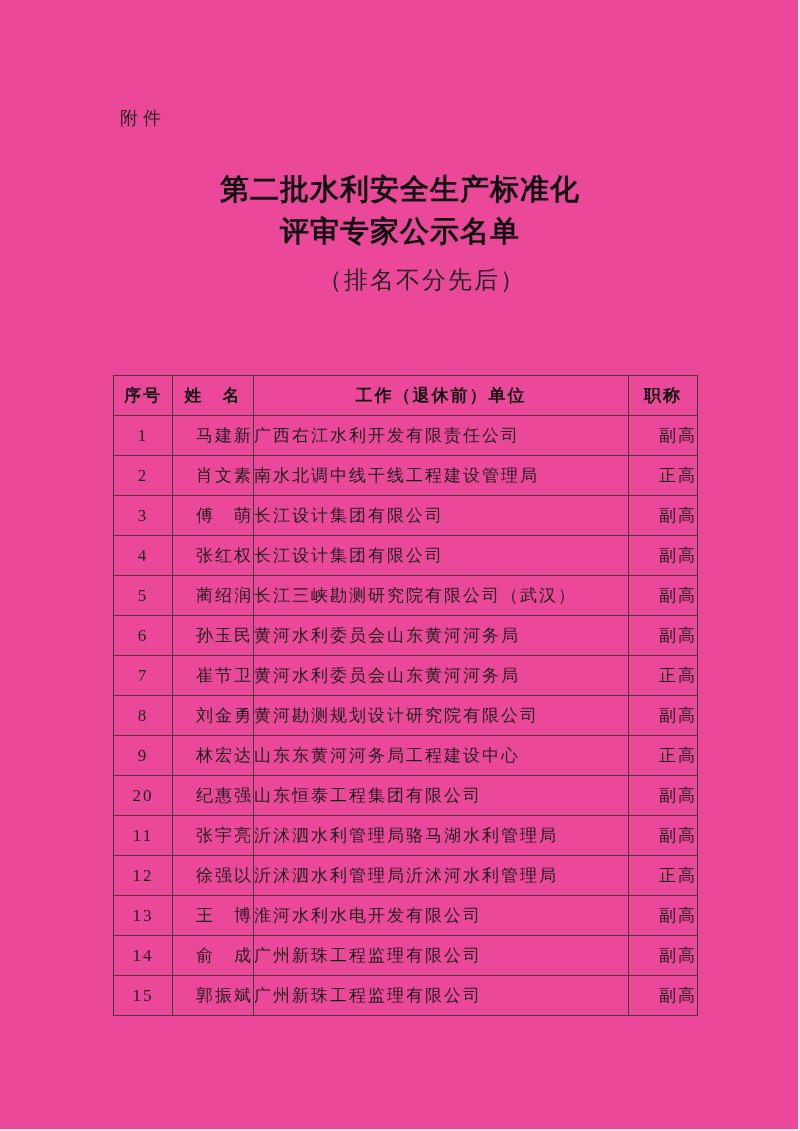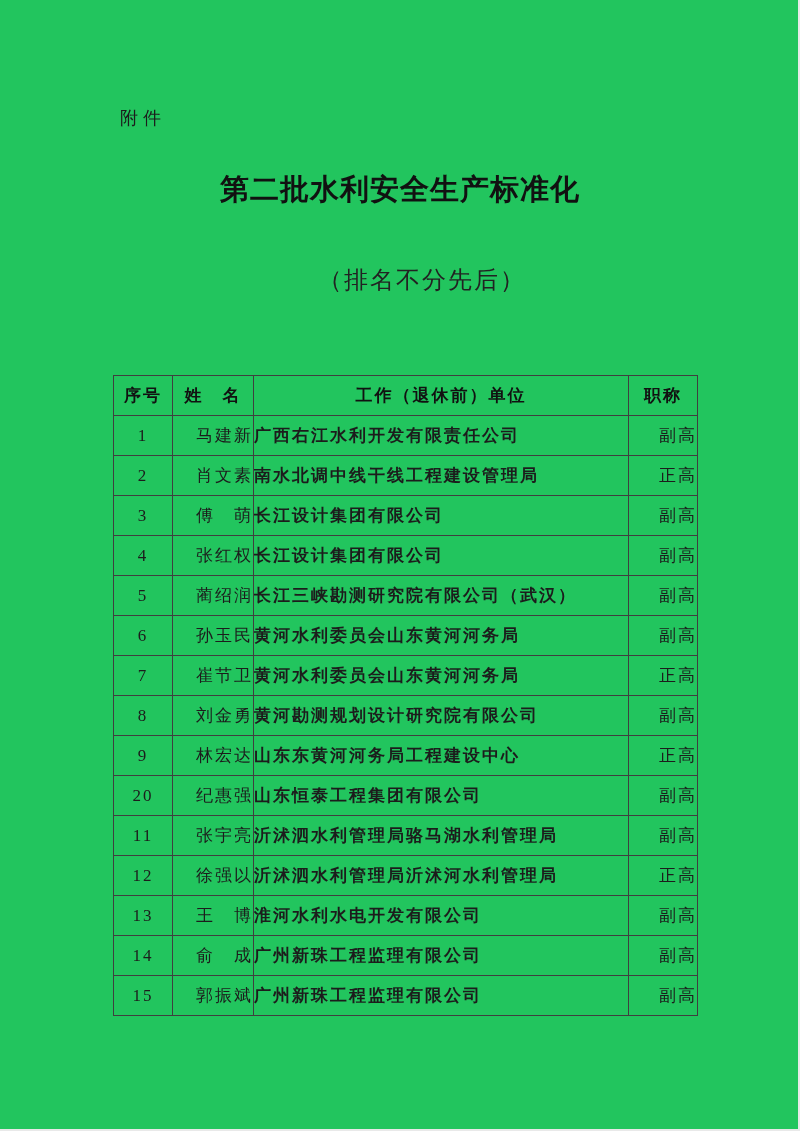--- a/index.html
+++ b/index.html
@@ -4,21 +4,21 @@
 <style>
   html, body {
     margin: 0;
     padding: 0;
     background: #ffffff;
   }
   .page {
     position: relative;
     width: 800px;
     height: 1131px;
-    background: #22c55e;
+    background: #ec4899;
     font-family: "Liberation Serif", "DejaVu Serif", serif;
     color: #1c1c1c;
     overflow: hidden;
     box-shadow: inset -2px -2px 0 #e9e9e9;
   }
   .attachment {
     position: absolute;
     top: 106px;
     left: 120px;
     font-size: 18px;
@@ -85,35 +85,35 @@
     font-size: 16px;
     letter-spacing: 0;
   }
   td.cell-name {
     text-align: right;
     padding-left: 11px;
   }
   td.cell-unit {
     text-align: left;
     padding-left: 10px;
-    font-weight: bold;
   }
   td.cell-title {
     text-align: right;
   }
 </style>
 </head>
 <body>
 
 <div class="page">
 
   <div class="attachment">附件</div>
 
   <div class="doc-title">
     <div>第二批水利安全生产标准化</div>
+    <div>评审专家公示名单</div>
   </div>
 
   <div class="doc-subtitle">（排名不分先后）</div>
 
   <div class="table-wrap">
     <table class="roster">
       <colgroup>
         <col class="c-no">
         <col class="c-name">
         <col class="c-unit">

